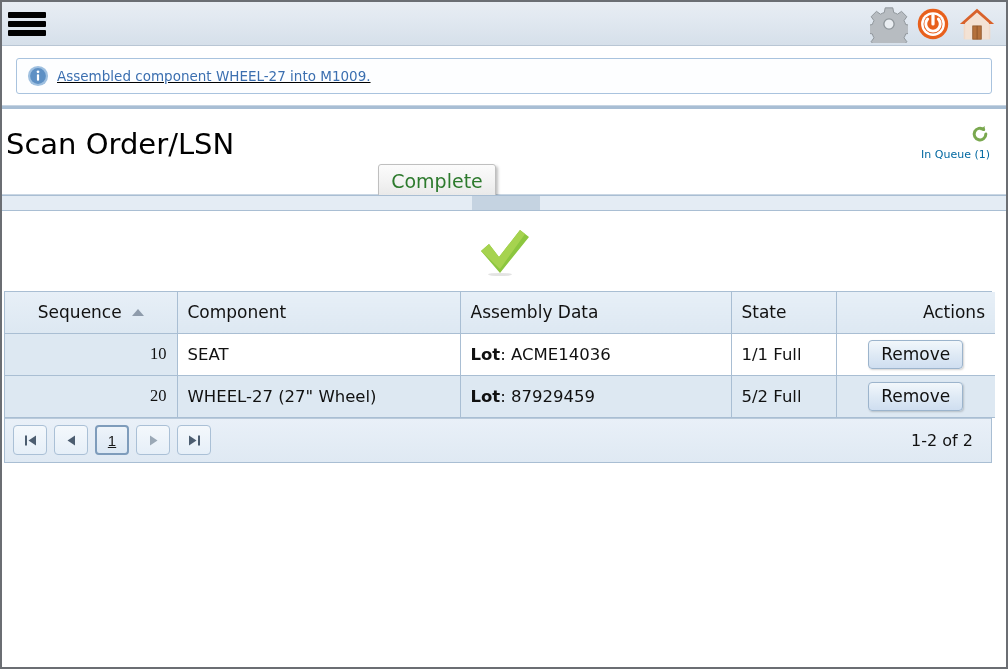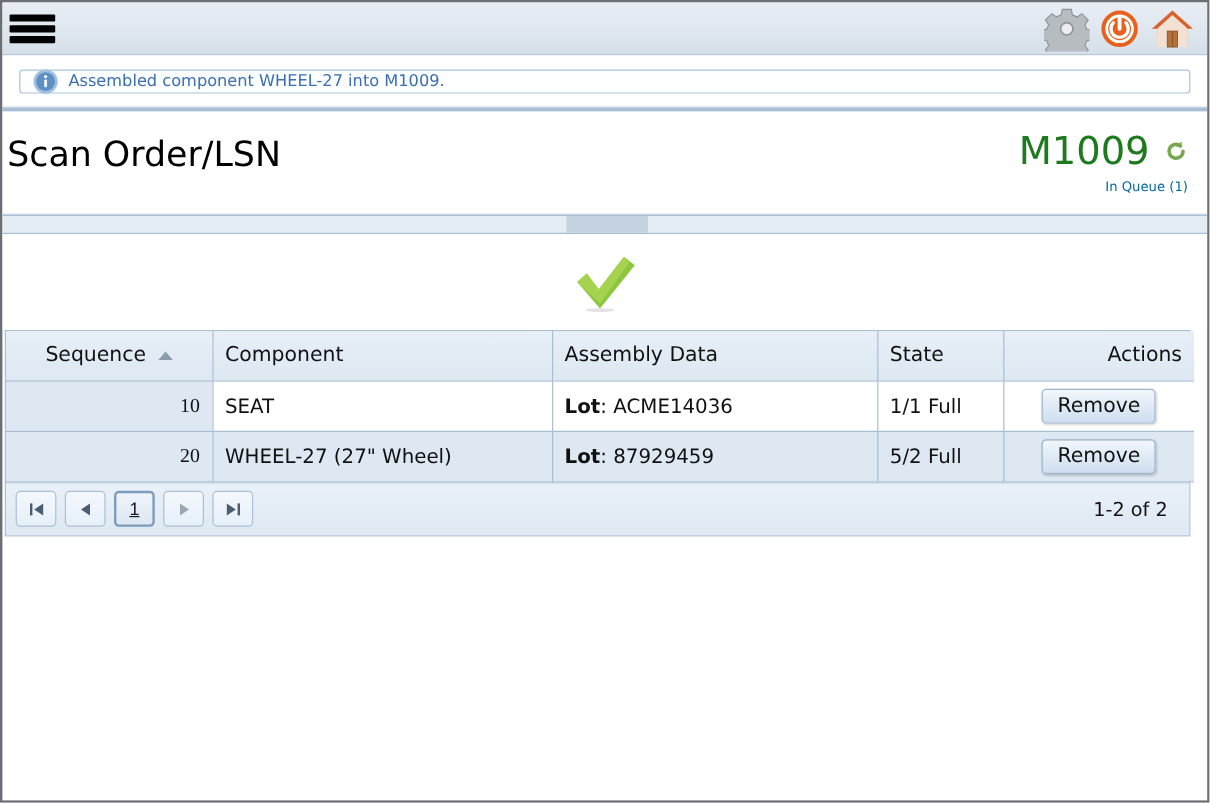--- a/index.html
+++ b/index.html
@@ -57,25 +57,26 @@
   
   .msg-wrap {
     padding: 12px 14px 11px 14px;
     background: #ffffff;
     box-sizing: border-box;
   }
   .msg-box {
     border: 1px solid #a9c3de;
     background: #fdfeff;
     border-radius: 3px;
-    height: 20px;
+    height: 36px;
     display: flex;
     align-items: center;
     padding-left: 10px;
     box-sizing: border-box;
+    text-decoration: underline;
   }
   .info-icon { width: 22px; height: 22px; flex: 0 0 22px; }
   .msg-text {
     color: #3b6fb0;
     font-size: 13.5px;
     margin-left: 8px;
     white-space: nowrap;
   }
 
   
@@ -332,23 +333,23 @@
         <rect x="10.8" y="10" width="2.4" height="7.2" rx="1" fill="#ffffff"></rect>
       </svg>
       <span class="msg-text">Assembled component WHEEL-27 into M1009.</span>
     </div>
   </div>
 
   <div class="title-sep"></div>
 
   <div class="title-section">
     <div class="page-title">Scan Order/LSN</div>
+    <button class="complete-btn">Complete</button>
     <div class="lsn-block">
       <div>
-        <span class="lsn-id">M1009</span>
         <svg class="refresh-icon" viewBox="0 0 24 24">
           <path d="M19,12 a7,7 0 1 1 -2.6,-5.4" fill="none" stroke="#7aa84f" stroke-width="3.6" stroke-linecap="round"></path>
           <path d="M17.6,2.4 L17.6,8.2 L11.6,7.2 Z" fill="#7aa84f"></path>
         </svg>
       </div>
       <div class="lsn-queue">In Queue (1)</div>
     </div>
   </div>
 
   <div class="divider-bar">

